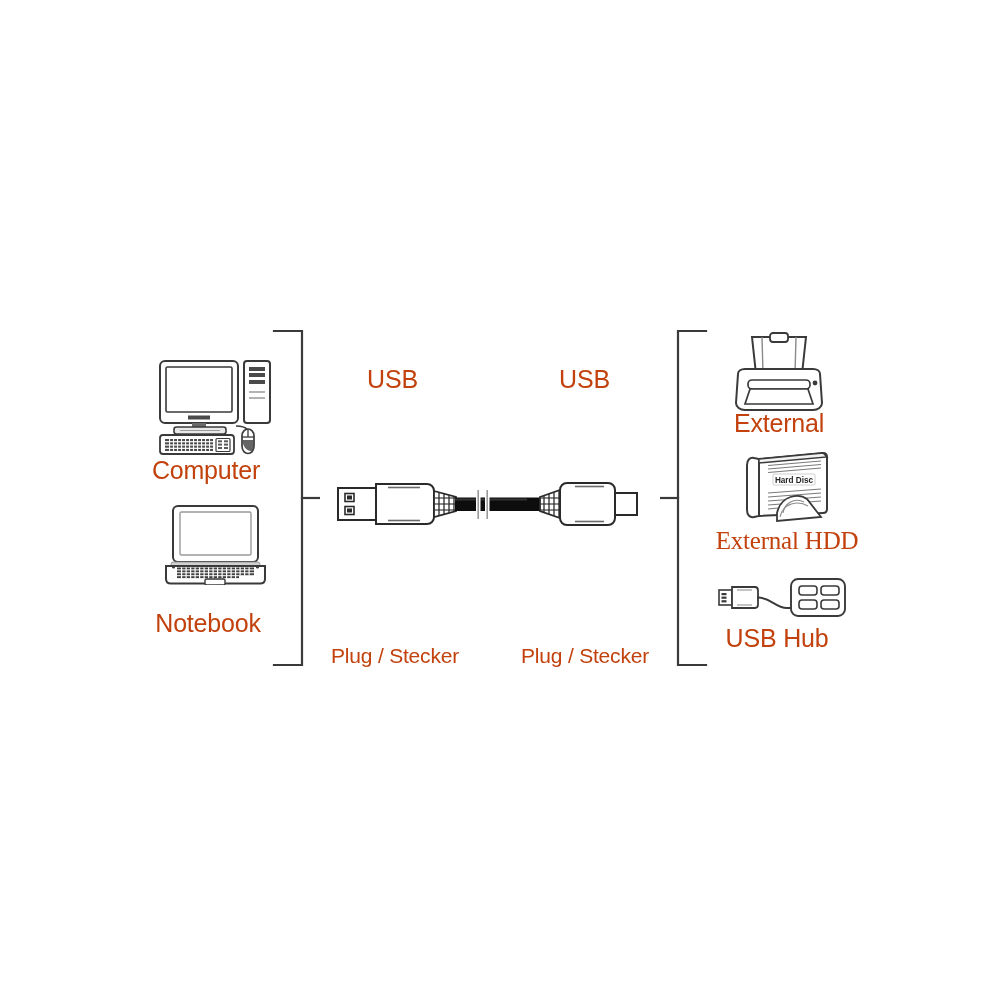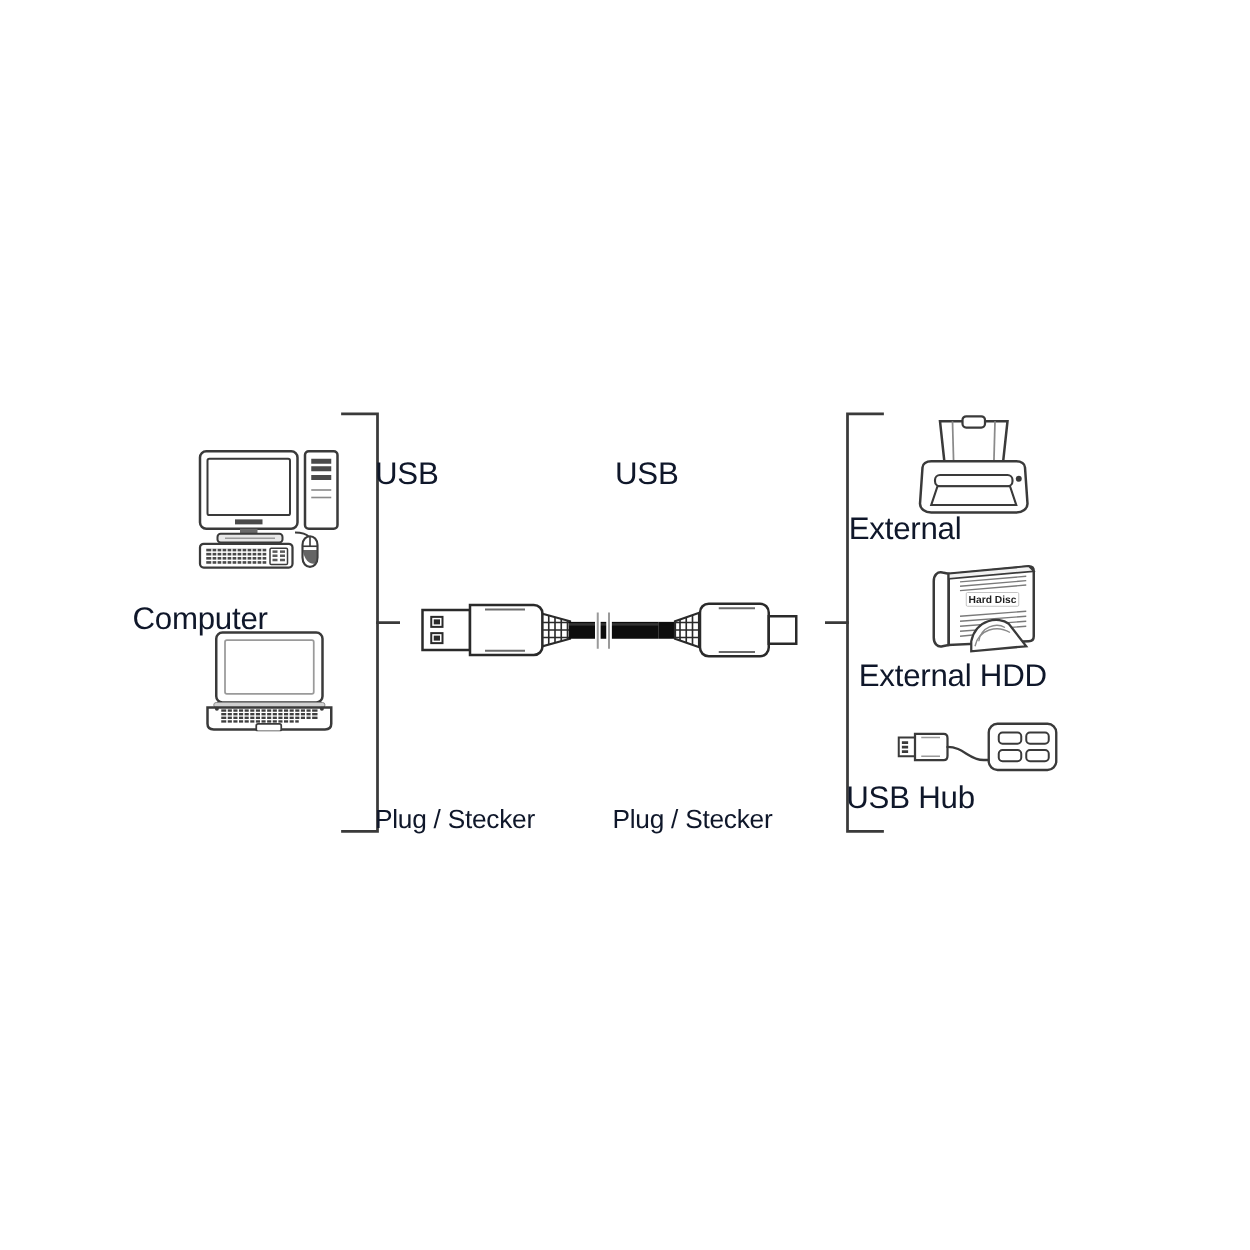--- a/index.html
+++ b/index.html
@@ -17,21 +17,22 @@
   #stage {
     position: relative;
     width: 1000px;
     height: 1000px;
     background: #ffffff;
   }
 
   
   .label {
     position: absolute;
-    color: #0f172a;
+    text-align: center;
+    color: #c2410c;
     font-family: "Liberation Sans", sans-serif;
     font-weight: 400;
     white-space: nowrap;
     letter-spacing: -0.2px;
   }
   .label.dev   { font-size: 25px; }
   .label.mid   { font-size: 25px; line-height: 32px; }
   .label.plug  { font-size: 21px; margin-top: 36px; }
 
   
@@ -106,21 +107,21 @@
         <rect x="68" y="91" width="4" height="2"></rect>
       </g>
 
       <path d="M80 70 C92 70 94 76 92 80" stroke="#3a3a3a" stroke-width="1.6" fill="none"></path>
       <path d="M86 80 C86 75.5 89 73 92 73 C95 73 98 75.5 98 80 L98 90 C98 95 95 97.5 92 97.5 C89 97.5 86 95 86 90 Z" stroke="#3a3a3a" stroke-width="1.7" fill="#ffffff"></path>
       <path d="M92 73 L92 81" stroke="#3a3a3a" stroke-width="1.3"></path>
       <path d="M86 81 L98 81" stroke="#3a3a3a" stroke-width="1.3"></path>
       <path d="M86.6 86 C88 92.5 92.5 96.5 97.4 94.5 L97.9 90 L98 84 L86.3 84 Z" fill="#4a4a4a" opacity="0.85"></path>
     </svg>
   </div>
-  <div class="label dev" style="left:106px; top:481px; width:200px;">Computer</div>
+  <div class="label dev" style="left:106px; top:456px; width:200px;">Computer</div>
 
   <div class="icon" style="left:163px; top:503px;">
     <svg width="105" height="82" viewBox="0 0 105 82" fill="none">
 
       <rect x="10" y="3" width="85" height="56" rx="5" stroke="#3a3a3a" stroke-width="2" fill="#ffffff"></rect>
       <rect x="17" y="9" width="71" height="43" rx="1.5" stroke="#9a9a9a" stroke-width="1.4" fill="#ffffff"></rect>
 
       <rect x="8" y="59" width="89" height="4" rx="2" fill="#d0d0d0" stroke="#8a8a8a" stroke-width="0.8"></rect>
 
       <path d="M3 63 H102 V76 C102 79 100 80.5 97 80.5 H8 C5 80.5 3 79 3 76 Z" stroke="#3a3a3a" stroke-width="2" fill="#ffffff"></path>
@@ -149,20 +150,21 @@
         <rect x="81" y="64.2" width="1.2" height="8.2"></rect>
           <rect x="85.5" y="64.2" width="1.2" height="8.2"></rect>
       </g>
 
       <rect x="42" y="76" width="20" height="6" rx="1.5" stroke="#3a3a3a" stroke-width="1.4" fill="#ffffff"></rect>
 
       <circle cx="10.5" cy="64" r="1.6" fill="#3a3a3a"></circle>
       <circle cx="94.5" cy="64" r="1.6" fill="#3a3a3a"></circle>
     </svg>
   </div>
+  <div class="label dev" style="left:108px; top:609px; width:200px;">Notebook</div>
 
   <div class="label mid" style="left:300px; top:363px; width:185px;">
     <div>USB</div>
   </div>
 
   <div class="label mid" style="left:492px; top:363px; width:185px;">
     <div>USB</div>
   </div>
 
   <div id="cable" style="left:332px; top:474px;">
@@ -273,21 +275,21 @@
         <path d="M31 58 L62 55"></path>
       </g>
 
       <path d="M40 62 C44 44 62 42 70 48 L84 66 L40 70 Z" stroke="#3a3a3a" stroke-width="1.8" fill="#ffffff"></path>
       <g stroke="#8a8a8a" stroke-width="1.1">
         <path d="M46 62 C48 50 60 47 67 51"></path>
         <path d="M43 66 C46 52 61 49 71 55"></path>
       </g>
     </svg>
   </div>
-  <div class="label dev" style="left:687px; top:527px; width:200px;">External HDD</div>
+  <div class="label dev" style="left:687px; top:527px; width:200px;font-family:Liberation Serif, serif;">External HDD</div>
 
   <div class="icon" style="left:717px; top:576px;">
     <svg width="130" height="46" viewBox="0 0 130 46" fill="none">
 
       <rect x="2" y="14" width="13" height="15" stroke="#3a3a3a" stroke-width="1.6" fill="#ffffff"></rect>
       <g fill="#3a3a3a">
         <rect x="4.5" y="17" width="5" height="2.2"></rect>
         <rect x="4.5" y="20.6" width="5" height="2.2"></rect>
         <rect x="4.5" y="24.2" width="5" height="2.2"></rect>
       </g>

